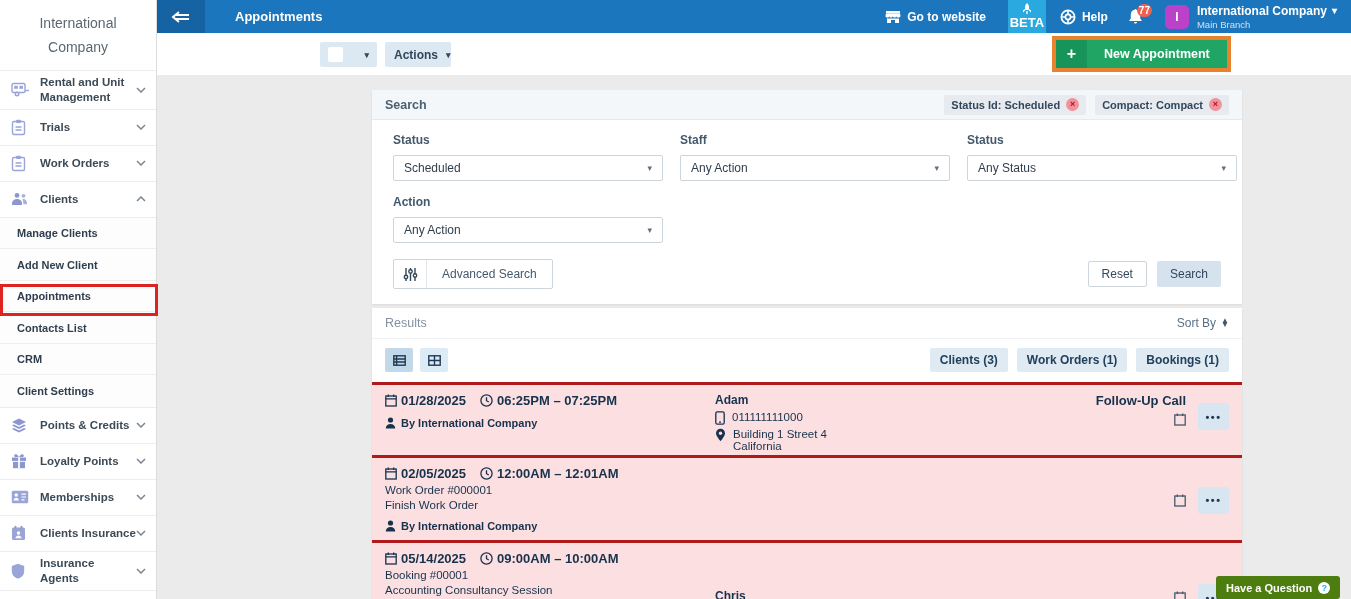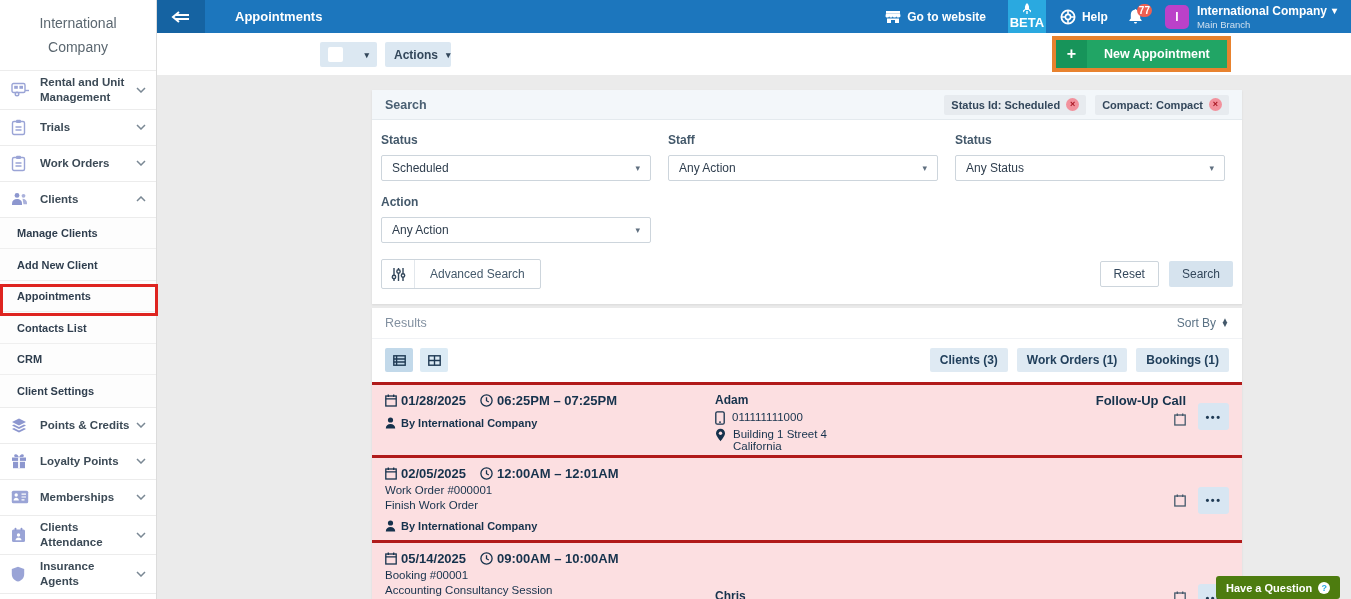--- a/index.html
+++ b/index.html
@@ -58,21 +58,21 @@
   
   .panel { position:absolute; left:336px; width:870px; background:#fff; box-shadow:0 1px 2px rgba(0,0,0,0.08);margin-left:36px; }
   .search-panel { top:90px; }
   .results-panel { top:308px; height:291px; overflow:hidden; }
   .panel-header { height:30px; background:#f3f7fa; border-bottom:1px solid #e4eaee; display:flex; align-items:center; padding:0 13px; }
   .panel-title { color:#4a6073; font-weight:bold; font-size:12.5px; }
   .chips { margin-left:auto; display:flex; gap:9px; }
   .chip { background:#e7ebef; height:20px; display:flex; align-items:center; gap:6px; padding:0 7px; font-size:11px; font-weight:bold; color:#33475b; border-radius:2px; }
   .chip-close { width:13px; height:13px; border-radius:50%; background:#f2919c; color:#a61420; font-size:9px; font-weight:bold; display:flex; align-items:center; justify-content:center; cursor:pointer; line-height:1; }
 
-  .panel-body { padding:13px 9px 15px; }
+  .panel-body { padding:13px 21px 15px; }
   .fields-grid { display:grid; grid-template-columns:270px 270px 270px; column-gap:17px; row-gap:14px; }
   .field-label { font-size:12px; font-weight:bold; color:#44596b; display:block; margin-bottom:8px; }
   .select { height:26px; border:1px solid #cdd5dc; border-radius:2px; display:flex; align-items:center; justify-content:space-between; padding:0 10px; font-size:12px; color:#2f3e4e; background:#fff; cursor:pointer; }
   .select .dd-caret { color:#607080; }
 
   .search-footer { margin-top:16px; display:flex; align-items:center; }
   .adv-group { display:flex; align-items:stretch; border:1px solid #cdd5dc; border-radius:2px; background:#fff; cursor:pointer; }
   .adv-icon-box { width:33px; display:flex; align-items:center; justify-content:center; border-right:1px solid #e2e7ec; height:28px; }
   .adv-label { display:flex; align-items:center; padding:0 15px; font-size:12px; color:#44596b; }
   .sf-spacer { flex:1; }
@@ -284,21 +284,21 @@
       <svg width="15" height="16" viewBox="0 0 15 16">
           <g>
             <rect x="1" y="2.5" width="13" height="12.5" rx="1.5" fill="#9aa4d6"></rect>
             <rect x="3.6" y="0.8" width="1.8" height="3" rx="0.8" fill="#8d97cf"></rect>
             <rect x="9.6" y="0.8" width="1.8" height="3" rx="0.8" fill="#8d97cf"></rect>
             <circle cx="7.5" cy="8" r="1.7" fill="#fff"></circle>
             <path d="M4.5 13.2 C4.7 11.4 5.9 10.6 7.5 10.6 C9.1 10.6 10.3 11.4 10.5 13.2 Z" fill="#fff"></path>
           </g>
         </svg>
     </span>
-    <span class="nav-label">Clients Attendance</span>
+    <span class="nav-label">Clients Insurance</span>
     <span class="chev">
         <svg width="10" height="6">
           <path d="M1 1 L5 5 L9 1" stroke="#7a8894" stroke-width="1.5" fill="none"></path>
         </svg>
       </span>
   </div>
 
   <div class="nav-item">
     <span class="nav-icon">
       <svg width="14" height="16" viewBox="0 0 14 16">

